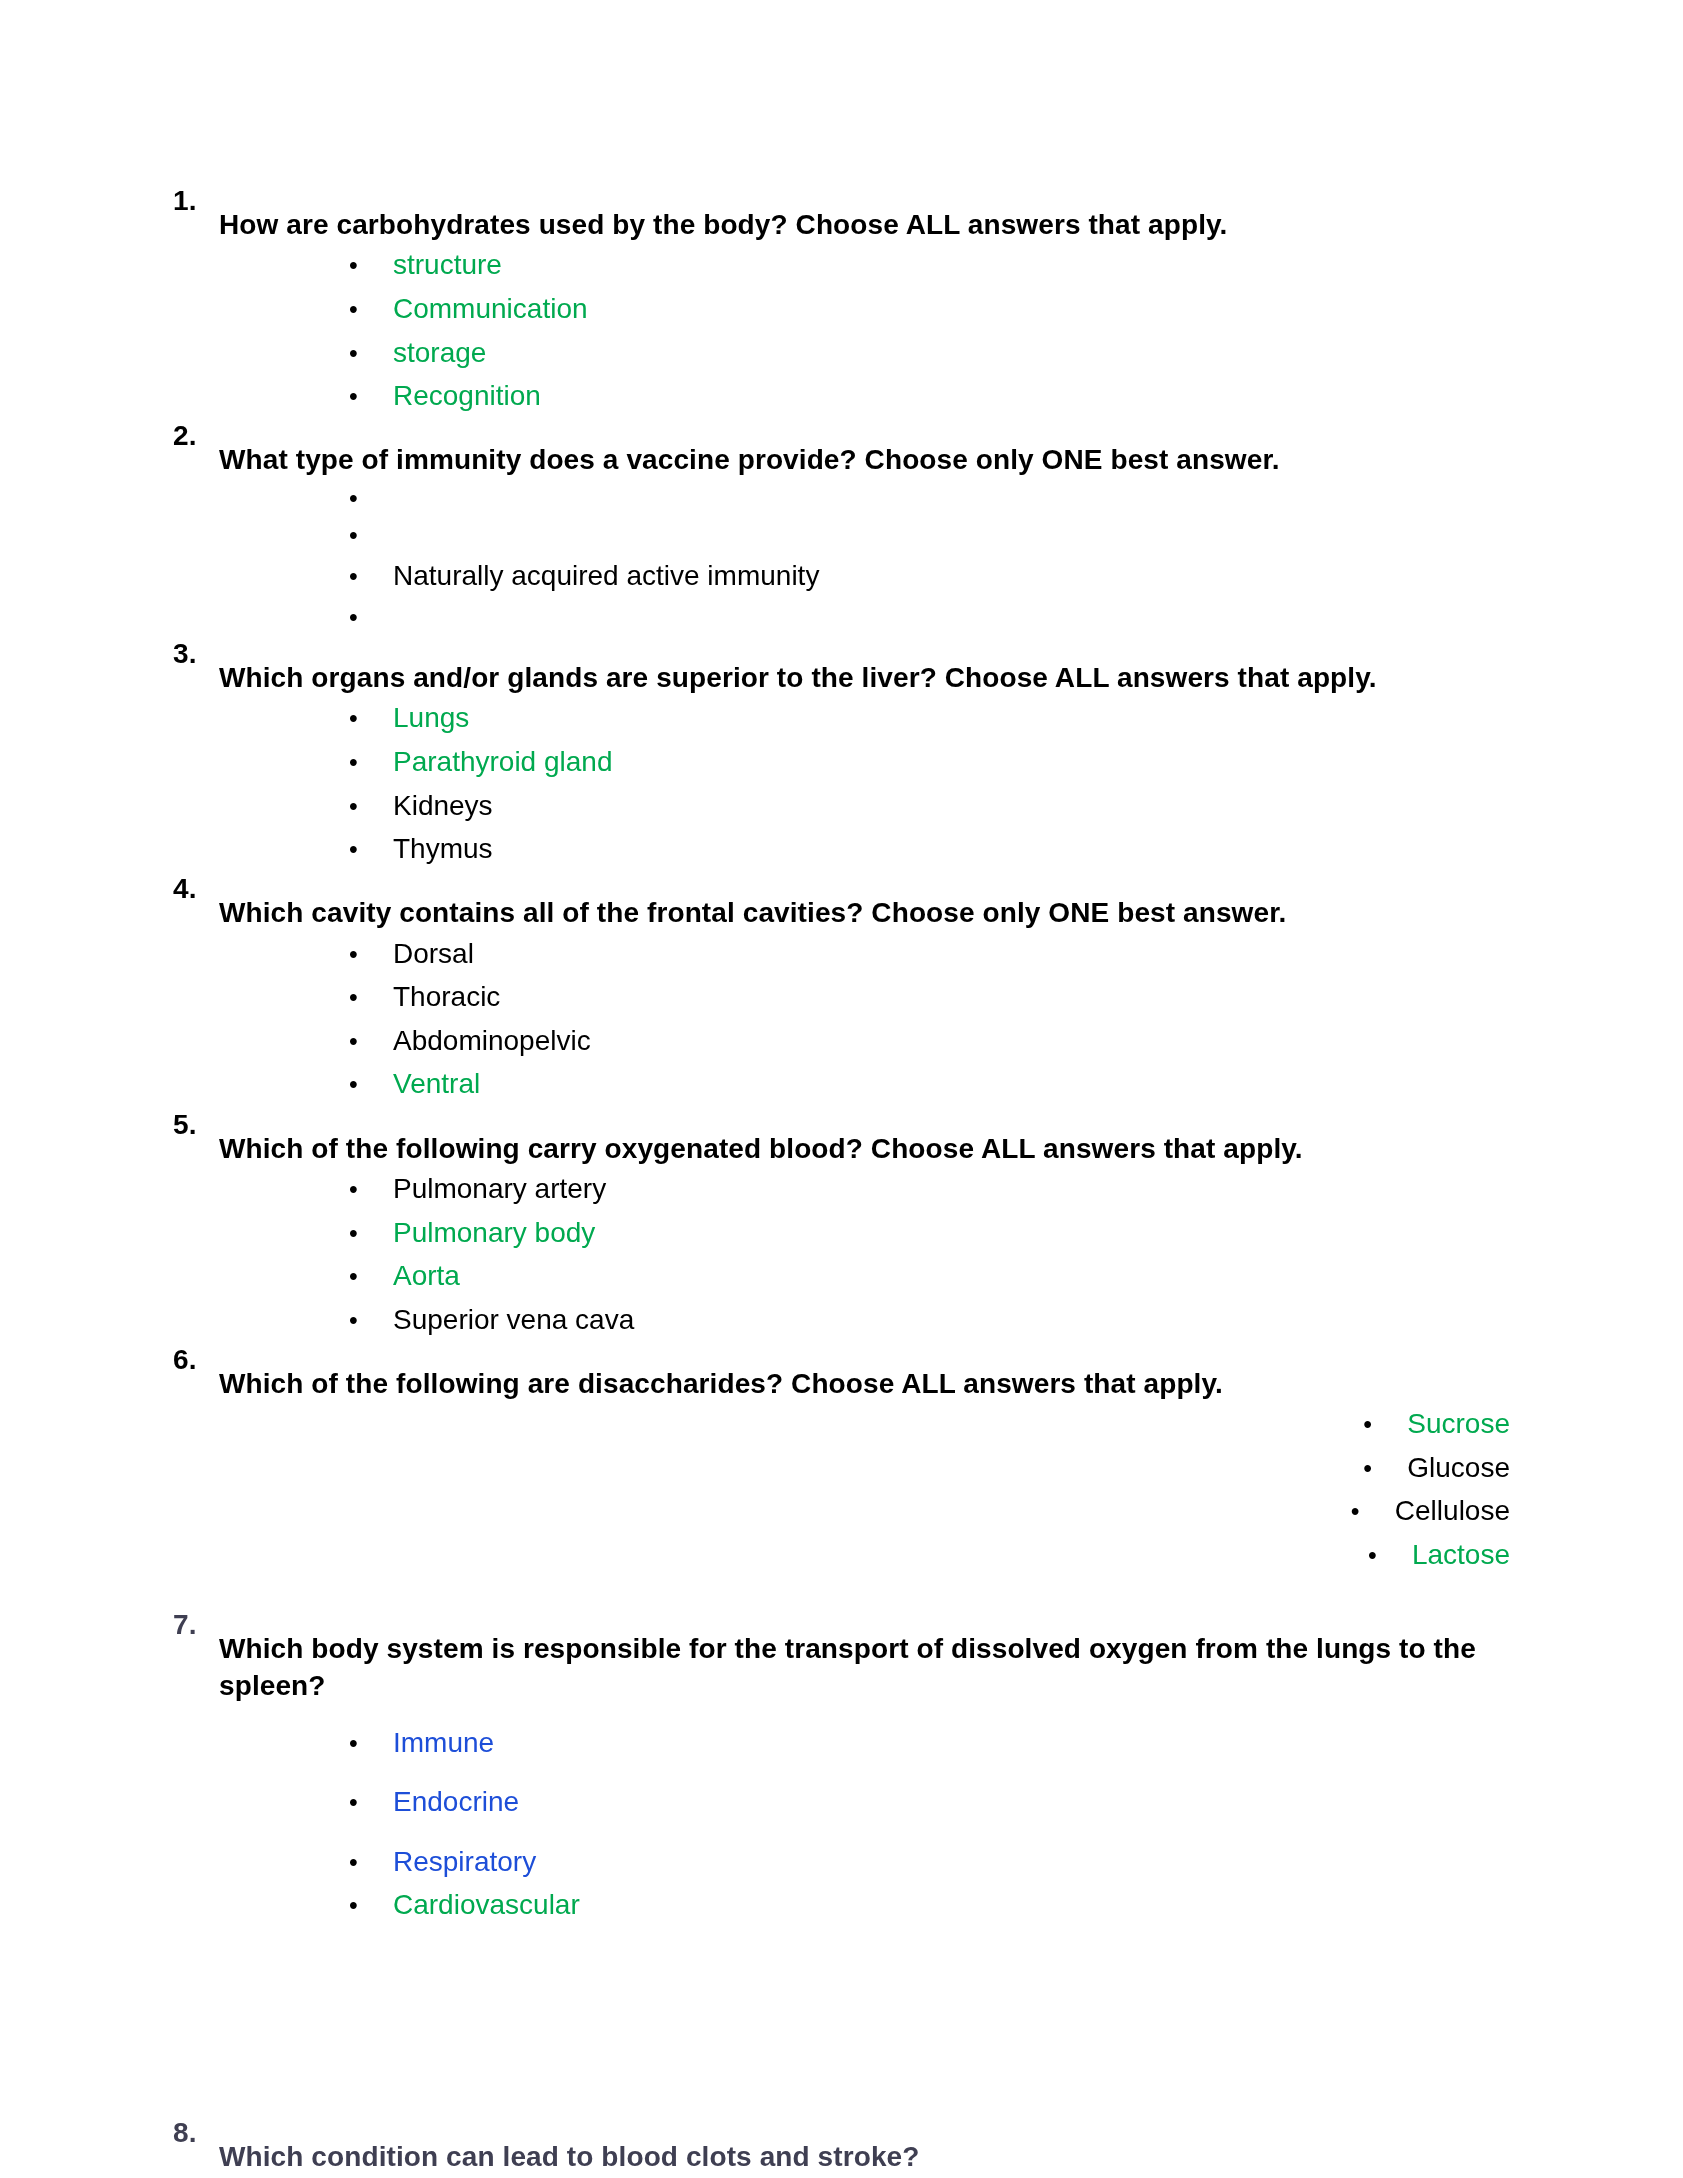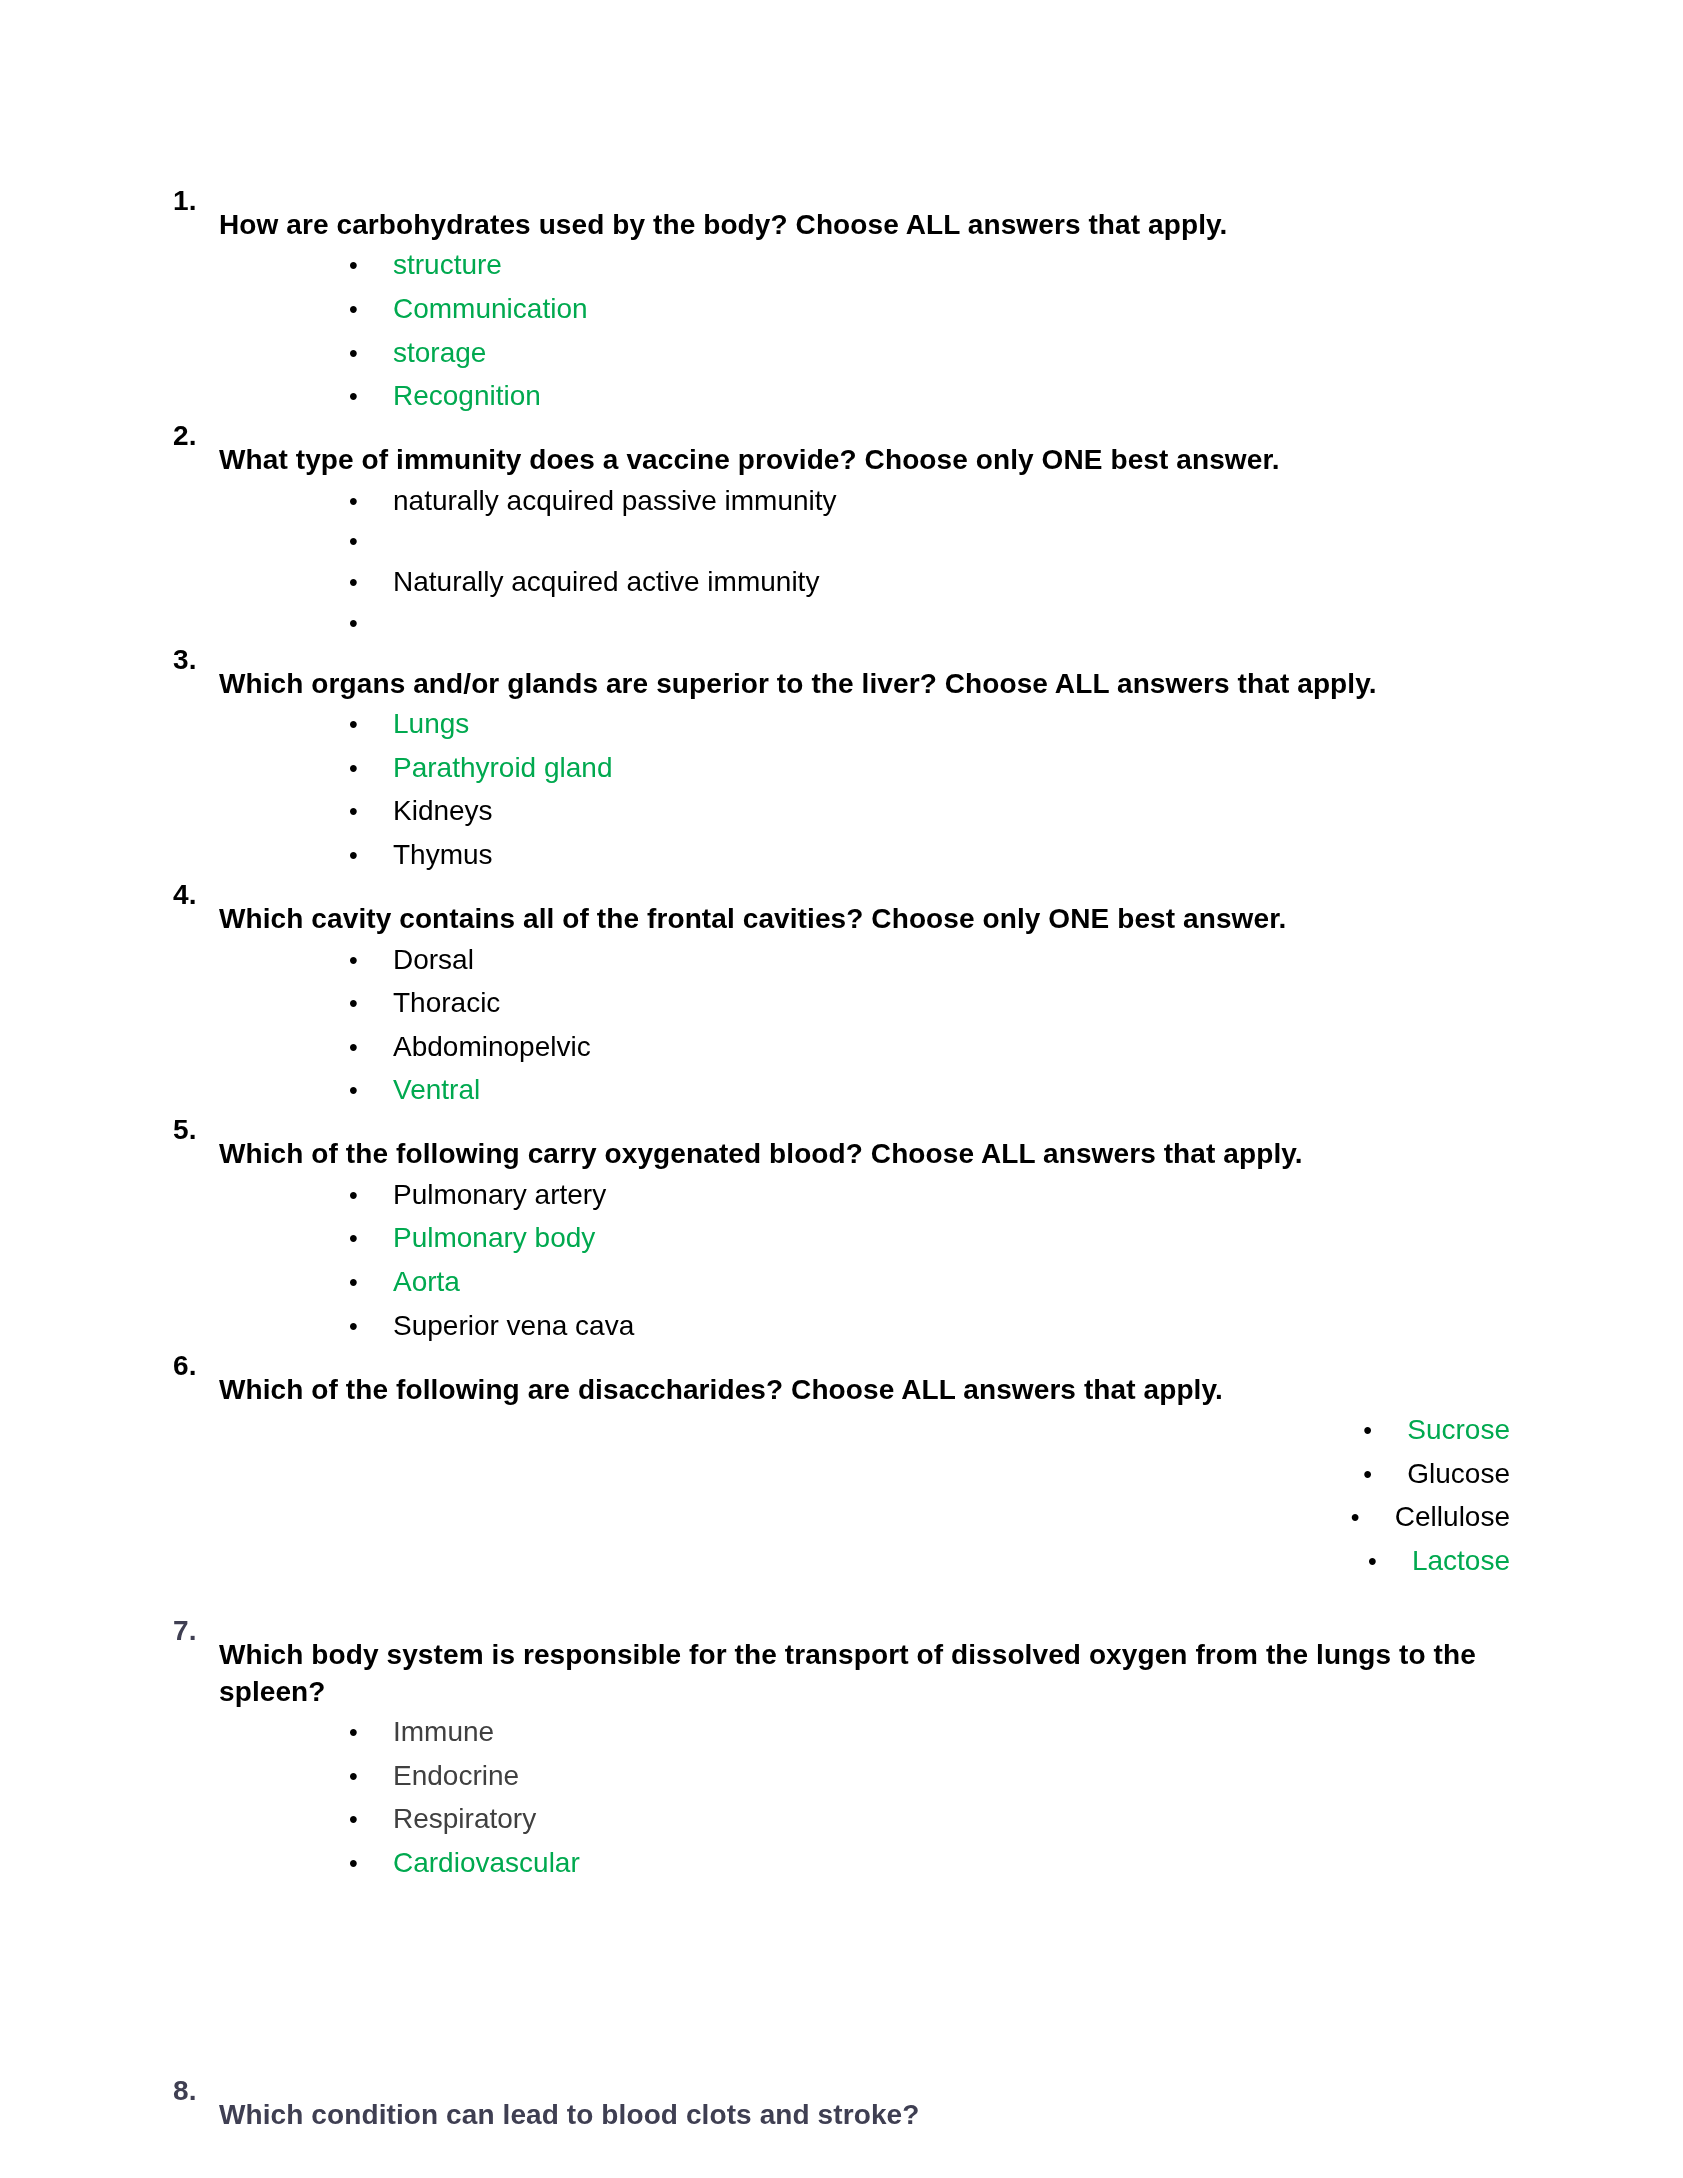--- a/index.html
+++ b/index.html
@@ -91,22 +91,23 @@
   .opts-right .opt {
     justify-content: flex-start;
   }
   .opt-correct {
     color: #00a94f;
   }
   .opt-normal {
     color: #000000;
   }
   .opt-gray {
-    color: #404040;
+    color: #1d4ed8;
     font-weight: normal;
+    margin-top: 16px;
   }
   .q7-block .qtext {
     color: #000000;
   }
   .q7-block .qnum {
     color: #3f3f52;
   }
   .q7-opts .bullet {
     color: #000000;
   }
@@ -149,21 +150,20 @@
     </li>
 
     <li class="qitem">
       <div class="qline dark">
         <span class="qnum">2.</span>
         <span class="qtext">What type of immunity does a vaccine provide? Choose only ONE best answer.</span>
       </div>
       <ul class="opts opts-indent">
         <li class="opt">
           <span class="bullet">•</span>
-          <span class="opt-label opt-normal">naturally acquired passive immunity</span>
         </li>
         <li class="opt">
           <span class="bullet">•</span>
         </li>
         <li class="opt">
           <span class="bullet">•</span>
           <span class="opt-label opt-normal">Naturally acquired active immunity</span>
         </li>
         <li class="opt">
           <span class="bullet">•</span>

